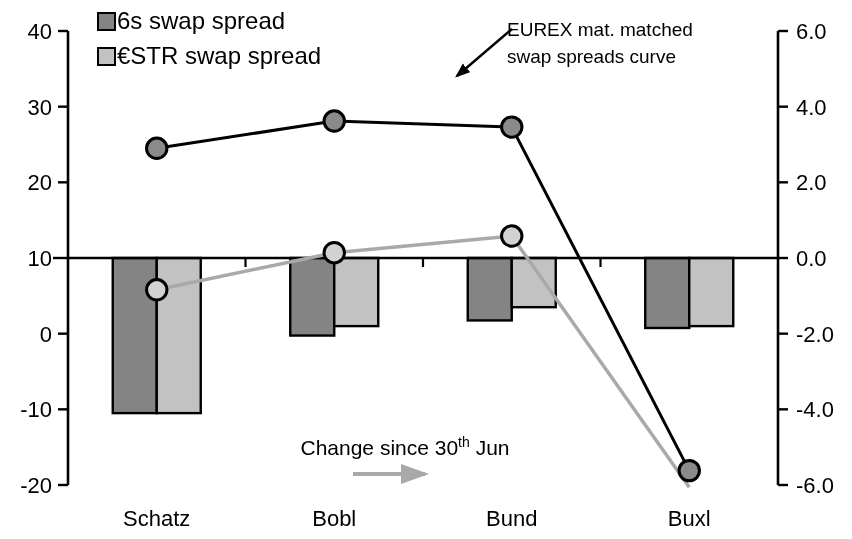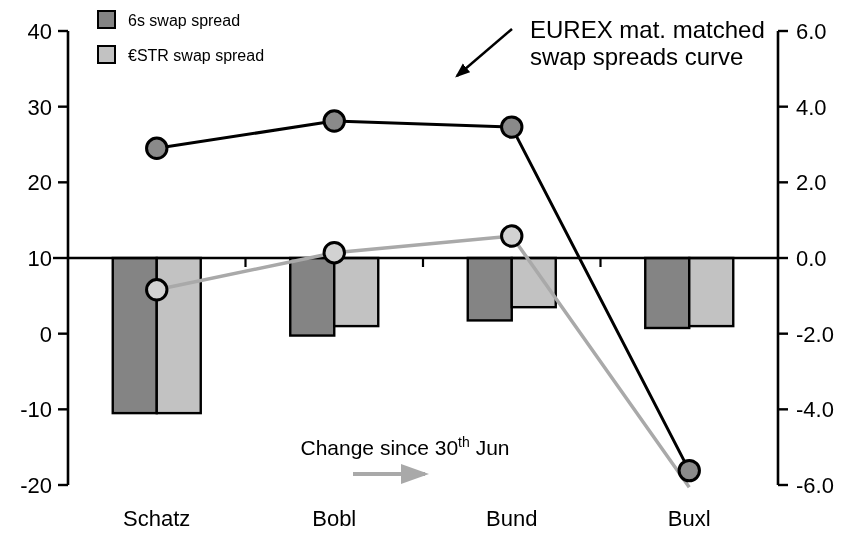--- a/index.html
+++ b/index.html
@@ -1,22 +1,22 @@
 <!DOCTYPE html>
 <html><head>
 <meta charset="utf-8">
 <style>
   html,body{margin:0;padding:0;background:#fff;}
   .stage{position:relative;width:843px;height:539px;background:#fff;overflow:hidden;
          font-family:"Liberation Sans", sans-serif;color:#000;}
   .stage svg{position:absolute;left:0;top:0;}
   .legend{position:absolute;left:97px;top:10px;display:flex;flex-direction:column;gap:13px;}
-  .legend-item{display:flex;gap:12px;font-size:16px;line-height:22px;}
+  .legend-item{display:flex;align-items:center;gap:1px;font-size:24px;line-height:22px;}
   .swatch{width:15px;height:15px;border:2.4px solid #000;display:inline-block;flex:0 0 auto;}
-  .anno-curve{position:absolute;left:530px;top:16px;font-size:24px;line-height:27px;text-align:left;}
+  .anno-curve{position:absolute;left:507px;top:16px;font-size:19px;line-height:27px;text-align:left;}
   .anno-change{position:absolute;left:278px;top:436px;width:254px;text-align:center;font-size:21px;}
   .anno-change sup{font-size:14px;vertical-align:super;line-height:0;}
   text{font-family:"Liberation Sans", sans-serif;}
 </style>
 </head>
 <body>
 
 <div class="stage">
   <svg id="chart-svg" width="852" height="539">
       <defs>

